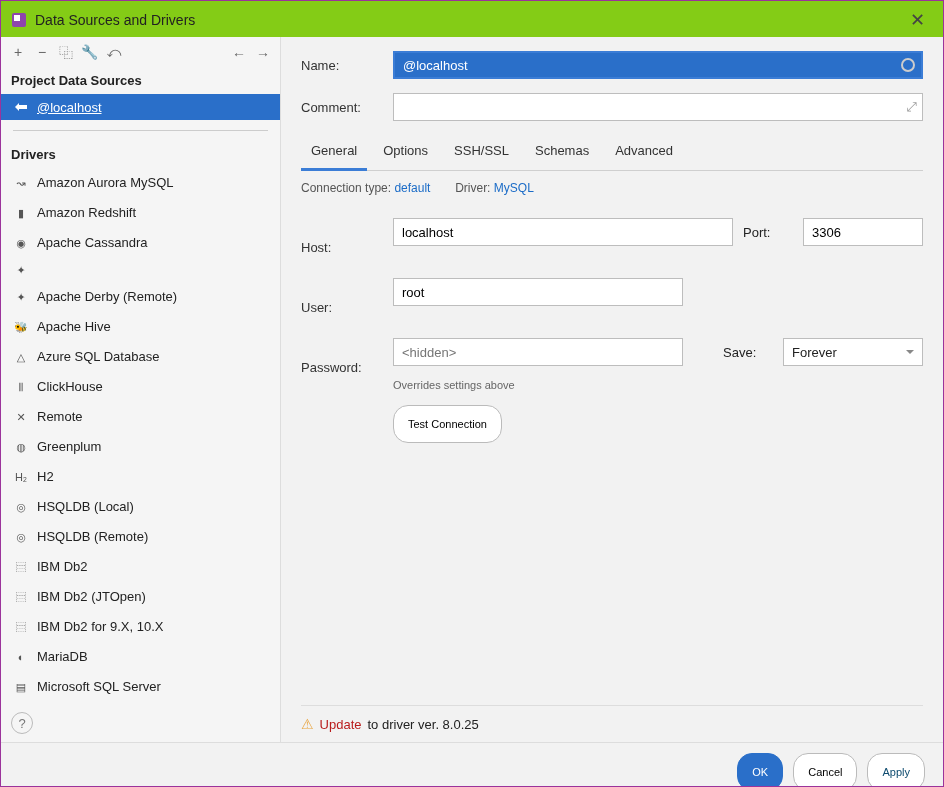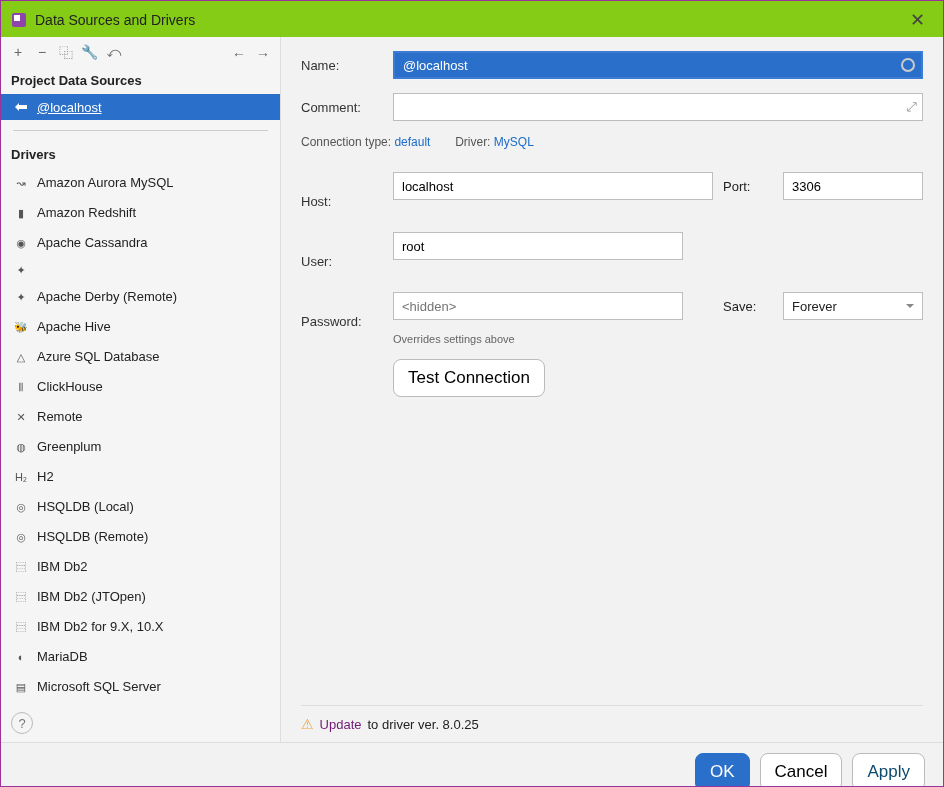--- a/index.html
+++ b/index.html
@@ -171,21 +171,21 @@
 .conn-type-row .gap { display:inline-block; width:18px; }
 
 .form-row {
   display: flex;
   align-items: center;
   margin-bottom: 14px;
   gap: 10px;
 }
 .form-row .lbl { width: 82px; margin-top: 31px; }
 .host-input { flex: 1; }
-.port-input { width: 140px; }
+.port-input { width: 120px; }
 .user-input { width: 290px; }
 .pwd-input { width: 290px; color:#aaa; }
 .db-input { flex: 1; }
 .url-input { flex: 1; }
 .select {
   border: 1px solid #bdbdbd;
   background: #fff;
   height: 28px;
   padding: 0 24px 0 8px;
   font-size: 13px;
@@ -206,40 +206,40 @@
   color: #666;
   margin-left: 92px;
   margin-top: -10px;
   margin-bottom: 14px;
 }
 .btn {
   border: 1px solid #bbb;
   background: #fff;
   height: 38px;
   padding: 0 14px;
-  font-size: 17px;
+  font-size: 11px;
   cursor: pointer;
-  border-radius: 8px;
+  border-radius: 15px;
 }
 .btn.primary {
   background: #2a6fc9;
   border-color: #2a6fc9;
   color: #fff;
 }
 .update-bar {
   border-top: 1px solid #ddd;
   margin-top: auto;
   padding: 10px 0 10px 0;
   font-size: 13px;
   display: flex;
   align-items: center;
   gap: 6px;
 }
 .warn-icon { color: #e8a33d; font-size: 14px; }
-.update-link { color: #701a75; cursor: pointer; }
+.update-link { color: #b91c1c; cursor: pointer; }
 .button-bar {
   border-top: 1px solid #ddd;
   padding: 10px 18px;
   display: flex;
   justify-content: flex-end;
   gap: 10px;
   background: #f2f2f2;
 }
 .btn.disabled { color: #0c4a6e; }
 </style>
@@ -370,20 +370,27 @@
       </div>
     </div>
     <div class="row">
       <span class="lbl">Comment:</span>
       <div style="flex:1; position:relative;">
         <input class="input comment" style="width: 100%;" value="">
         <span class="expand-icon">⤢</span>
       </div>
     </div>
 
+    <div class="tabs-bar" id="tabs-bar">
+        <div class="tab active">General</div>
+        <div class="tab">Options</div>
+        <div class="tab">SSH/SSL</div>
+        <div class="tab">Schemas</div>
+        <div class="tab">Advanced</div>
+      </div>
 
     <div class="conn-type-row">
       <span>Connection type:</span>
       <span class="link">default</span>
       <span class="gap"></span>
       <span>Driver:</span>
       <span class="link">MySQL</span>
     </div>
 
     <div class="form-row">

